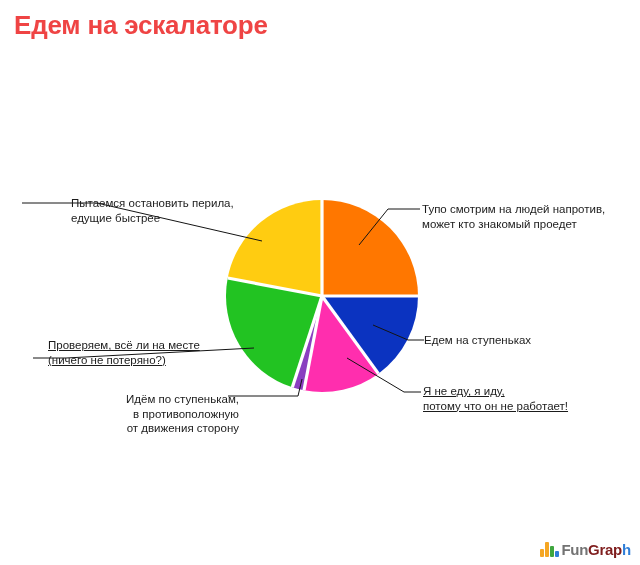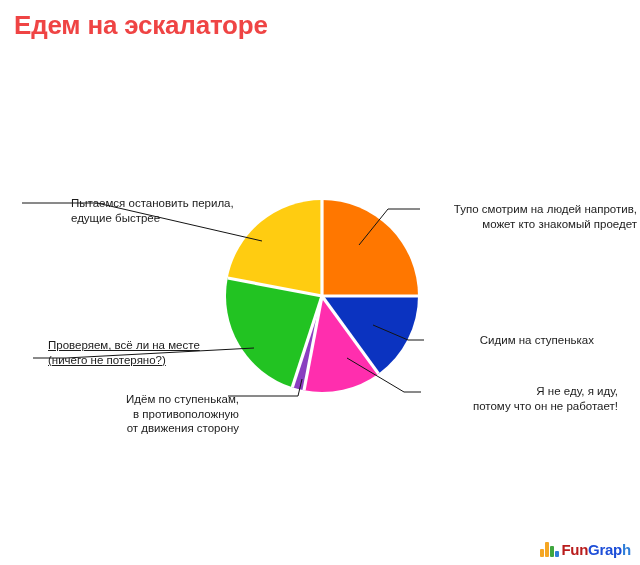--- a/index.html
+++ b/index.html
@@ -32,28 +32,28 @@
     height: 565px;
   }
   .callout-label {
     position: absolute;
     font-size: 11.5px;
     line-height: 14.5px;
     color: #1b1b1b;
     white-space: pre-line;
   }
   .label-left { text-align: left; }
-  .label-right { text-align: right; }
+  .label-right { text-align: left; }
 
   #lbl-handrail   { left: 32px;  top: 196px; width: 200px; margin-left: 39px; }
   #lbl-stare      { left: 422px; top: 202px; width: 215px; }
   #lbl-check      { left: 48px;  top: 338px; width: 190px; text-decoration: underline; }
   #lbl-walkback   { left: 84px;  top: 392px; width: 155px; text-align: right;}
   #lbl-sit        { left: 424px; top: 333px; width: 170px; }
-  #lbl-broken     { left: 423px; top: 384px; width: 195px; }
+  #lbl-broken     { left: 423px; top: 384px; width: 195px; text-decoration: underline; }
 
   #logo {
     position: absolute;
     left: 540px;
     top: 533px;
     width: 92px;
     height: 24px;
     display: flex;
     align-items: flex-end;
     gap: 3px;
@@ -64,22 +64,22 @@
     gap: 1.5px;
     height: 16px;
   }
   #logo-bars i { display: block; width: 3.5px; border-radius: 1px; }
   #logo-text {
     font-size: 15px;
     font-weight: bold;
     line-height: 15px;
     letter-spacing: -0.3px;
   }
-  #logo-text .f { color: #b91c1c; }
-  #logo-text .g { color: #1d4ed8; }
+  #logo-text .f { color: #737373; }
+  #logo-text .g { color: #7f1d1d; }
   #logo-text .h { color: #2f7ed8; }
 </style>
 </head>
 <body>
 
 <div id="chart-title">Едем на эскалаторе</div>
 
 <svg id="pie-stage" viewBox="0 0 640 565">
 
   <path fill="#FF7700" d="M 322 296 L 322.00 200.00 A 96 96 0 0 1 418.00 296.00 Z"></path>
@@ -125,21 +125,21 @@
 <div class="callout-label label-right" id="lbl-stare">Тупо смотрим на людей напротив,
 может кто знакомый проедет</div>
 
 <div class="callout-label label-left" id="lbl-check">Проверяем, всё ли на месте
 (ничего не потеряно?)</div>
 
 <div class="callout-label label-left" id="lbl-walkback">Идём по ступенькам,
 в противоположную
 от движения сторону</div>
 
-<div class="callout-label label-right" id="lbl-sit">Сидим на ступеньках</div>
+<div class="callout-label label-right" id="lbl-sit">Едем на ступеньках</div>
 
 <div class="callout-label label-right" id="lbl-broken">Я не еду, я иду,
 потому что он не работает!</div>
 
 <div id="logo">
   <div id="logo-bars">
     <i style="height:8px;background:#f5a623"></i>
     <i style="height:15px;background:#f5a623"></i>
     <i style="height:11px;background:#3fa63f"></i>
     <i style="height:6px;background:#2f7ed8"></i>

